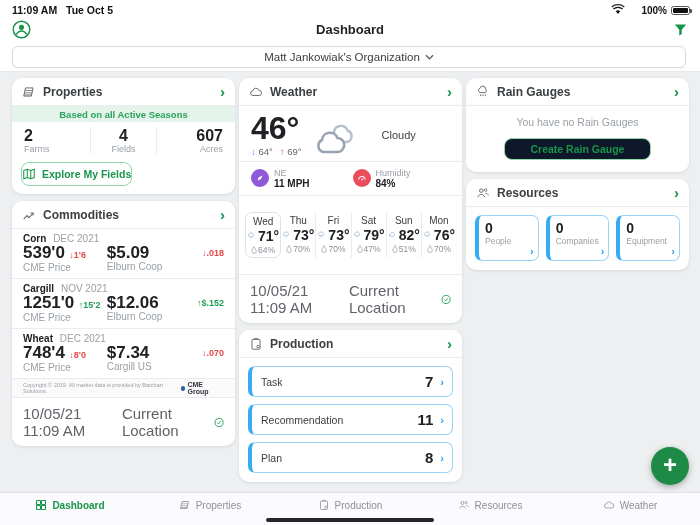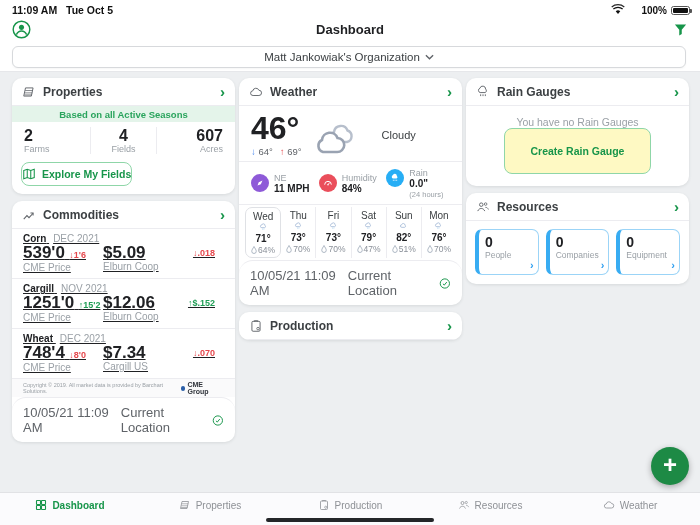--- a/index.html
+++ b/index.html
@@ -33,62 +33,62 @@
   .banner { background:#e4f4ea; color:#2aa45d; font-size:9.5px; font-weight:bold; text-align:center; padding:2.5px 0; }
   .stats { display:flex; padding:5px 12px 4px 12px; }
   .stat { flex:1; }
   .stat:nth-child(2) { text-align:center; border-left:1px solid #ececf0; border-right:1px solid #ececf0; }
   .stat:nth-child(3) { text-align:right; }
   .stat .v { font-size:16px; font-weight:bold; color:#202124; line-height:17px; }
   .stat .l { font-size:9px; color:#9aa0a6; }
   .gbtn { display:flex; align-items:center; justify-content:center; gap:6px; margin:4px 9px 8px 9px; border:1px solid #8fd6a8; border-radius:8px; background:#fff; color:#17954a; font-size:10.5px; font-weight:bold; padding:4px 0; cursor:pointer; font-family:inherit; }
 
   
-  .crow { padding:4px 20px 5px 11px; border-bottom:1px solid #ececf0;text-decoration:underline; }
+  .crow { padding:4px 11px 5px 11px; border-bottom:1px solid #ececf0; }
   .crow-top { font-size:10px; }
   .cname { font-weight:bold; color:#202124; }
   .ccontract { color:#9aa0a6; margin-left:4px; }
   .crow-mid { display:grid; grid-template-columns:1.25fr 1.1fr 0.65fr; align-items:start; }
   .cprice { font-size:17px; font-weight:bold; color:#202124; line-height:17px; }
   .cchg { font-size:9px; font-weight:bold; }
   .down { color:#e5484d; } .up { color:#1f9d55; }
   .csrc { font-size:10px; color:#9aa0a6; }
   .cchg.rgt { text-align:right; padding-top:4px; }
   .copy { display:flex; align-items:center; justify-content:space-between; background:#fafafb; padding:2px 11px; }
   .copy .txt { font-size:5.5px; color:#9aa0a6; }
   .copy .cme { font-size:7px; font-weight:bold; color:#30343b; display:flex; align-items:center; gap:2px; }
   .copy .dot { width:5px; height:5px; border-radius:50%; background:#2b5fa8; }
-  .cfoot { display:flex; align-items:center; justify-content:flex-end; padding:7px 11px; font-size:13px; color:#5f6368;border-radius:14px; }
+  .cfoot { display:flex; align-items:center; justify-content:flex-end; padding:7px 11px; font-size:15px; color:#5f6368; }
   .loc { display:flex; align-items:center; gap:5px; }
 
   
   .wmain { display:flex; align-items:center; padding:6px 12px 4px 12px; gap:10px; }
   .wtemp .big { font-size:32px; font-weight:bold; line-height:32px; color:#202124; }
   .hl { font-size:9.5px; color:#5f6368; display:flex; gap:7px; margin-top:2px; }
   .hl .dn { color:#4f8df0; } .hl .upr { color:#e5484d; }
   .wcond { font-size:11px; color:#3c4043; margin-left:8px; }
   .wmetrics { display:flex; align-items:center; padding:6px 12px 5px 12px; border-top:1px solid #ececf0; gap:4px; }
   .metric { display:flex; gap:5px; flex:1; align-items:flex-start; }
   .mcirc { width:18px; height:18px; border-radius:50%; display:flex; align-items:center; justify-content:center; flex:0 0 auto; margin-top:1px; }
   .mc-wind { background:#8e5ad8; } .mc-hum { background:#ea4e5b; } .mc-rain { background:#27aef5; }
   .mlabel { font-size:9px; color:#9aa0a6; line-height:10px; }
   .mval { font-size:10px; font-weight:bold; color:#202124; line-height:12px; }
   .msub { font-size:7.5px; color:#9aa0a6; }
-  .forecast { display:flex; padding:2px 6px; border-top:1px solid #ececf0; }
+  .forecast { display:flex; padding:16px 6px; border-top:1px solid #ececf0; }
   .fcell { flex:1; text-align:center; padding:3px 0 2px 0; border-right:1px solid #ececf0; }
   .fcell:last-child { border-right:none; }
   .fcell.sel { border:1px solid #dfe1e5; border-radius:7px; }
   .fday { font-size:10px; color:#3c4043; }
-  .ftemp { font-size:10px; font-weight:bold; color:#202124; display:flex; align-items:center; justify-content:center; gap:2px; margin-top:1px;flex-direction:column; }
+  .ftemp { font-size:14px; font-weight:bold; color:#202124; display:flex; align-items:center; justify-content:center; gap:2px; margin-top:1px; }
   .fprec { font-size:8.5px; color:#8a9099; display:flex; align-items:center; justify-content:center; gap:1px; margin-top:1px; }
 
   
   .rg-body { text-align:center; padding:10px 0 12px 0; }
   .rg-msg { font-size:10.5px; color:#9aa0a6; }
-  .rg-btn { display:inline-flex; align-items:center; justify-content:center; border:1px solid #8fd6a8; border-radius:8px; background:#fef9c3; color:#17954a; font-size:10.5px; font-weight:bold; padding:16px 26px; cursor:pointer; font-family:inherit; }
+  .rg-btn { margin-top:10px; display:inline-flex; align-items:center; justify-content:center; border:1px solid #8fd6a8; border-radius:8px; background:#0f172a; color:#17954a; font-size:10.5px; font-weight:bold; padding:4px 26px; cursor:pointer; font-family:inherit; }
 
   
   .res-row { display:flex; gap:7px; padding:8px 9px 9px 9px; }
   .res-card { flex:1; border:1px solid #9bd4f7; border-left:4px solid #38acf2; border-radius:7px; padding:4px 6px 3px 6px; position:relative; min-height:46px; }
   .res-card .v { font-size:14px; font-weight:bold; color:#202124; }
   .res-card .l { font-size:8.5px; color:#9aa0a6; }
   .bluechev { position:absolute; right:4px; bottom:3px; color:#2f9ff0; font-size:11px; font-weight:bold; }
   .bluechev::before { content:"›"; }
 
   
@@ -308,33 +308,20 @@
               <path d="M4 16a8 8 0 0 1 16 0" fill="none" stroke="#fff" stroke-width="2.4"></path>
               <path d="M12 16l4-5" stroke="#fff" stroke-width="2.2"></path>
               <circle cx="12" cy="16" r="1.8" fill="#fff"></circle>
             </svg>
           </span>
         <span>
           <div class="mlabel">Humidity</div>
           <div class="mval">84%</div>
         </span>
       </div>
-      <div class="metric">
-        <span class="mcirc mc-rain">
-            <svg width="10" height="10" viewBox="0 0 24 24">
-              <path d="M7 13a4 4 0 0 1-.3-7.5A5 5 0 0 1 16.5 7 3.8 3.8 0 0 1 16 13H7z" fill="#fff"></path>
-              <path d="M8 16v3M12 16v3M16 16v3" stroke="#fff" stroke-width="1.8"></path>
-            </svg>
-          </span>
-        <span>
-          <div class="mlabel">Rain</div>
-          <div class="mval">0.0"</div>
-          <div class="msub">(24 hours)</div>
-        </span>
-      </div>
     </div>
 
     <div class="forecast">
       <div class="fcell sel">
         <div class="fday">Wed</div>
         <div class="ftemp">
             <svg width="9" height="8" viewBox="0 0 24 24">
               <path d="M7 14a4 4 0 0 1-.3-8A5 5 0 0 1 16.5 7.5 3.8 3.8 0 0 1 16 14H7z" fill="none" stroke="#9fb6d4" stroke-width="2.4"></path>
               <path d="M9 17v2.5M13 17v2.5" stroke="#8fc1ea" stroke-width="2"></path>
             </svg>
@@ -443,20 +430,37 @@
   <div class="card">
     <div class="card-h">
       <svg class="ico" viewBox="0 0 24 24">
           <rect x="5" y="4" width="14" height="17" rx="2" fill="none" stroke="#5f6368" stroke-width="1.6"></rect>
           <path d="M9 4.5V3h6v1.5" fill="none" stroke="#5f6368" stroke-width="1.6"></path>
           <circle cx="15.5" cy="16.5" r="2.2" fill="none" stroke="#5f6368" stroke-width="1.4"></circle>
         </svg>
       <span class="t">Production</span>
       <span class="chev"></span>
     </div>
+    <div class="prod-list">
+      <div class="prod-item">
+        <span class="l">Task</span>
+        <span class="v">7</span>
+        <span class="bluechev"></span>
+      </div>
+      <div class="prod-item">
+        <span class="l">Recommendation</span>
+        <span class="v">11</span>
+        <span class="bluechev"></span>
+      </div>
+      <div class="prod-item">
+        <span class="l">Plan</span>
+        <span class="v">8</span>
+        <span class="bluechev"></span>
+      </div>
+    </div>
   </div>
 </div>
 
 <div class="col col3">
 
   <div class="card">
     <div class="card-h">
       <svg class="ico" viewBox="0 0 24 24">
           <path d="M7 13a4 4 0 0 1-.3-7.5A5 5 0 0 1 16.5 7 3.8 3.8 0 0 1 16 13H7z" fill="none" stroke="#5f6368" stroke-width="1.6"></path>
           <path d="M8 16v3M12 16v3M16 16v3" stroke="#5f6368" stroke-width="1.6"></path>

